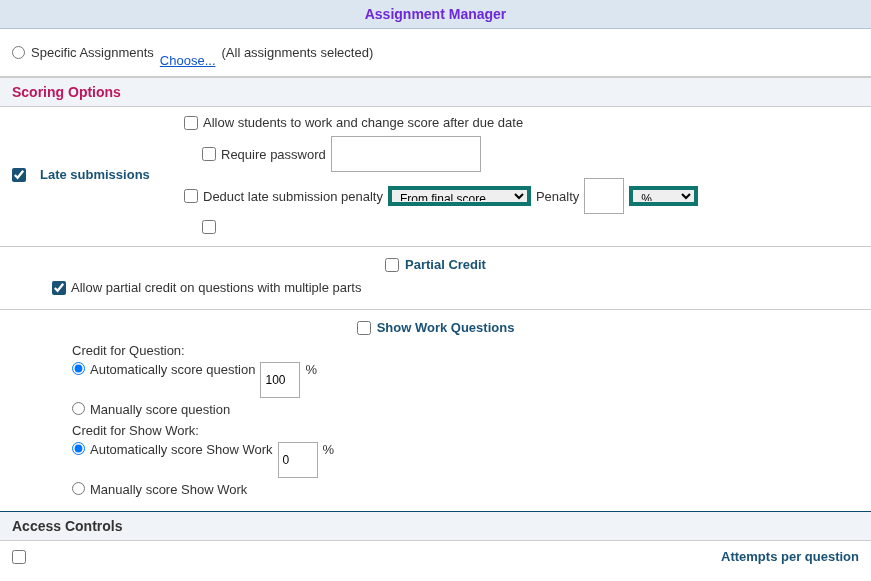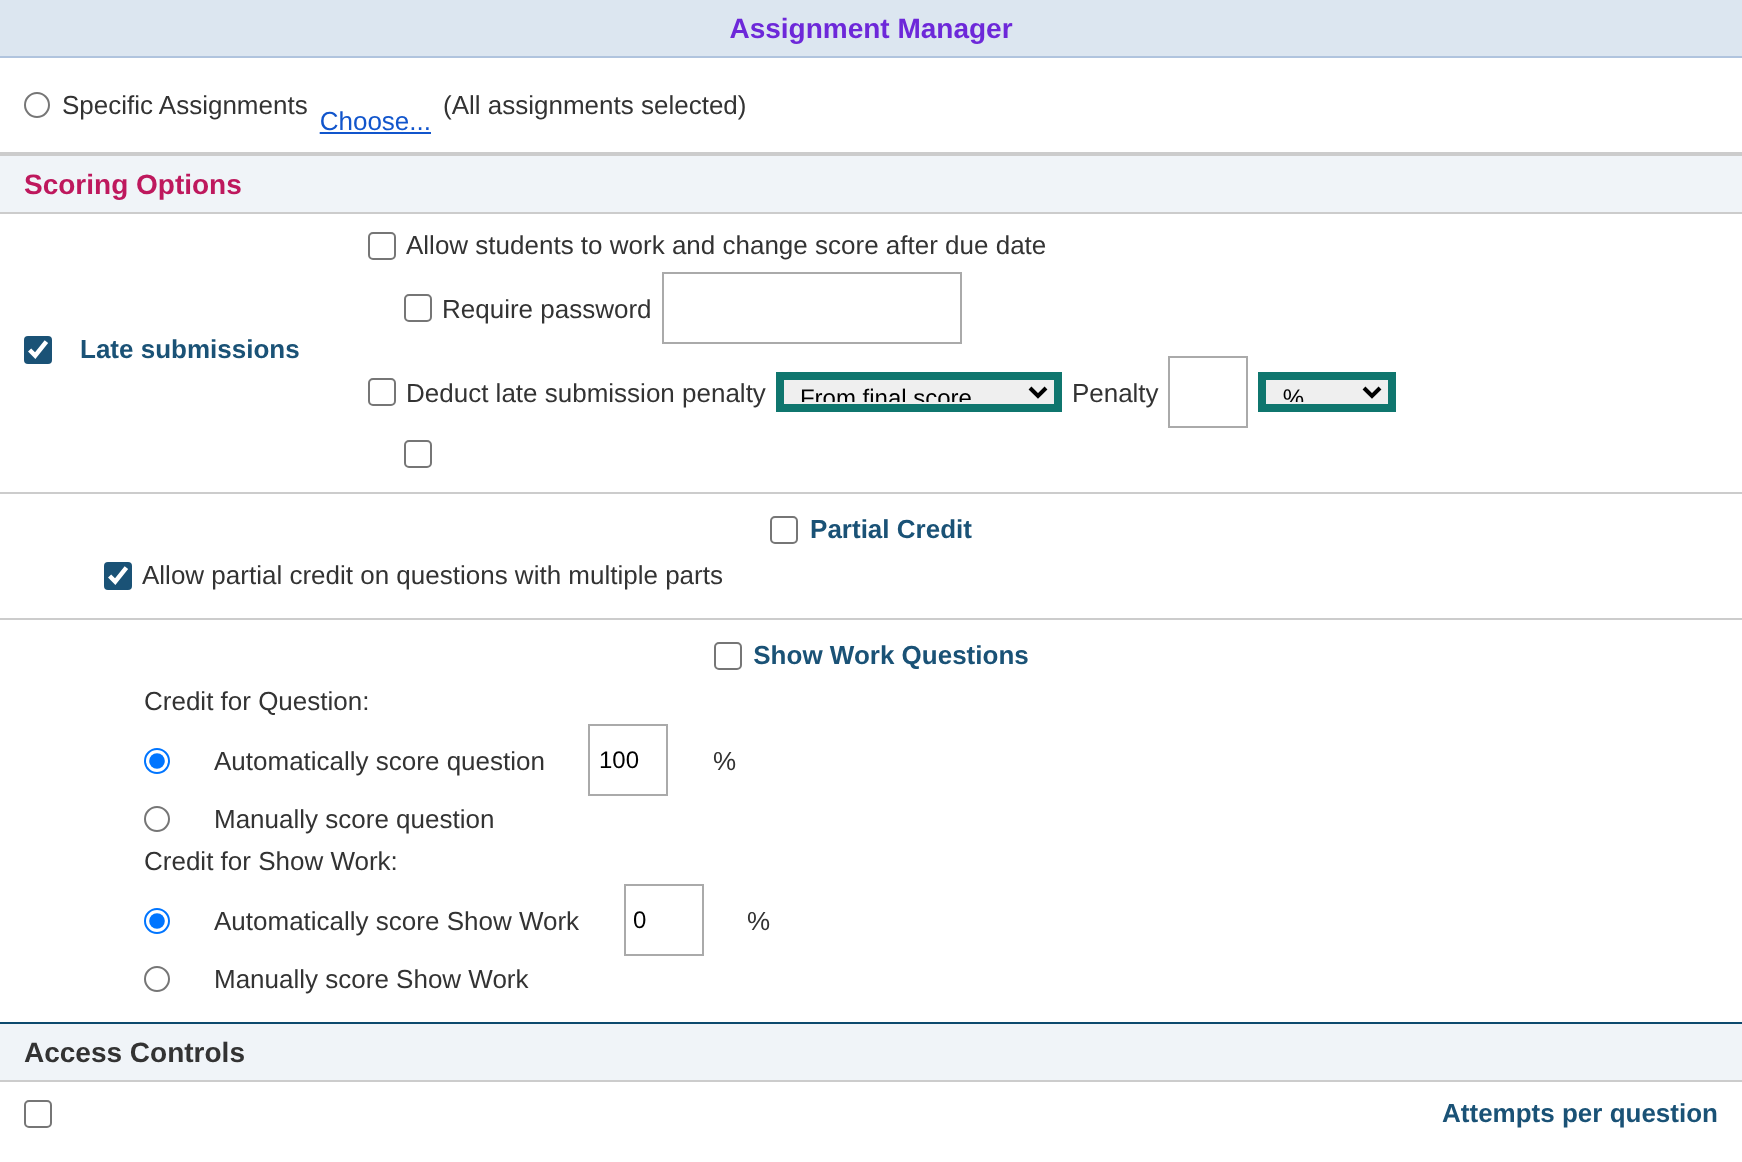--- a/index.html
+++ b/index.html
@@ -133,22 +133,22 @@
       margin-top: 6px;
     }
 
     .credit-label {
       font-size: 13px;
       margin-bottom: 4px;
     }
 
     .radio-row {
       display: flex;
-      align-items: center;
-      gap: 22px;
+      align-items: flex-start;
+      gap: 5px;
       margin-bottom: 4px;
       font-size: 13px;
     }
 
     .access-section {
       background: #f0f4f8;
       padding: 6px 12px;
       border-top: 1px solid #0c4a6e;
       border-bottom: 1px solid #ccc;
       font-weight: bold;

